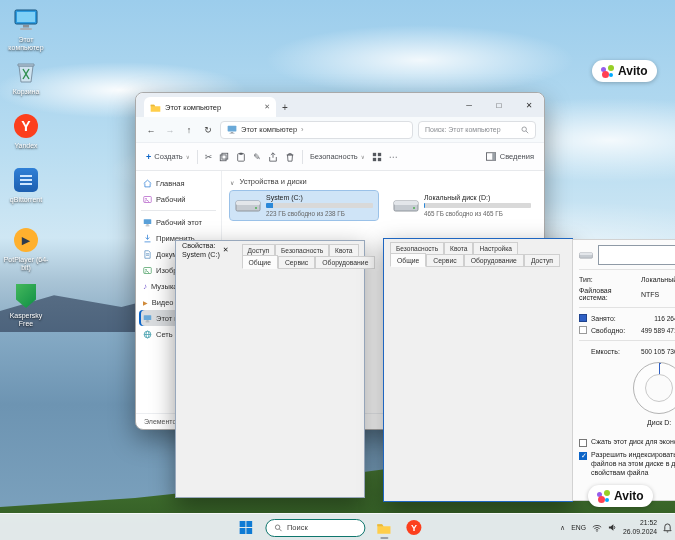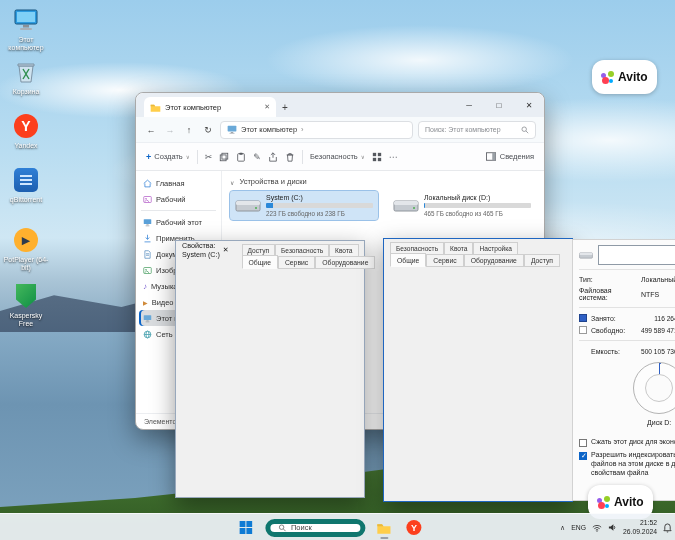--- a/index.html
+++ b/index.html
@@ -101,35 +101,35 @@
 .cb{width:8px;height:8px;border:1px solid #777;background:#fff;flex:0 0 auto;position:relative;margin-top:1px}
 .cb.checked{background:#0b64c8;border-color:#0b64c8}
 .cb.checked::after{content:"✓";position:absolute;left:1px;top:-1.5px;color:#fff;font-size:7px}
 .cbtext{line-height:1.25;color:#1a1a1a}
 .dlg-buttons{height:24px;display:flex;align-items:center;justify-content:flex-end;gap:6px;padding:0 8px}
 .dlg-buttons .btn{width:48px;height:15px}
 .btn.ok{border:1px solid #0b64c8}
 .btn.disabled{color:#9a9a9a}
 
 
-.wm{position:absolute;background:#fff;border-radius:12px;height:34px;display:flex;align-items:center;gap:4px;padding:0 9px;box-shadow:0 1px 4px rgba(0,0,0,.25);z-index:40}
+.wm{position:absolute;background:#fff;border-radius:12px;height:22px;display:flex;align-items:center;gap:4px;padding:0 9px;box-shadow:0 1px 4px rgba(0,0,0,.25);z-index:40}
 .wm .dots{position:relative;width:13px;height:13px}
 .wm .dots i{position:absolute;border-radius:50%}
 .wm .d1{width:5px;height:5px;background:#965eeb;left:0;top:2px}
 .wm .d2{width:6px;height:6px;background:#97cf26;right:0;top:0}
 .wm .d3{width:7px;height:7px;background:#ff4053;left:1px;bottom:0}
 .wm .d4{width:4px;height:4px;background:#00aaff;right:1px;bottom:1px}
 .wm .wtxt{font-weight:bold;font-size:12px;color:#111}
 
 
 .taskbar{position:absolute;left:0;bottom:0;width:675px;height:27px;background:rgba(239,243,249,.93);border-top:1px solid rgba(255,255,255,.7);z-index:50}
 .tb-center{position:absolute;left:50%;top:0;height:27px;transform:translateX(-54%);display:flex;align-items:center;gap:8px}
 .tb-btn{height:22px;min-width:22px;border-radius:4px;display:flex;align-items:center;justify-content:center;position:relative}
 .tb-btn.open::after{content:"";position:absolute;bottom:0;left:50%;transform:translateX(-50%);width:8px;height:2px;border-radius:2px;background:#9aa0a8}
-.tb-search{height:18px;width:100px;background:#fff;border:5px solid #0f766e;border-radius:9px;display:flex;align-items:center;gap:5px;padding:0 8px;font-size:7.5px;color:#444}
+.tb-search{height:18px;width:100px;background:#fff;border:1px solid #0f766e;border-radius:9px;display:flex;align-items:center;gap:5px;padding:0 8px;font-size:7.5px;color:#444}
 .tb-right{position:absolute;right:3px;top:0;height:27px;display:flex;align-items:center;gap:6px}
 .tb-right .chev{font-size:7px;color:#333}
 .lang{font-size:6.8px;color:#222}
 .clock{text-align:right;font-size:6.8px;color:#222;line-height:1.2}
 svg{display:block}
 </style>
 </head>
 <body>
 
 <div id="screen">

